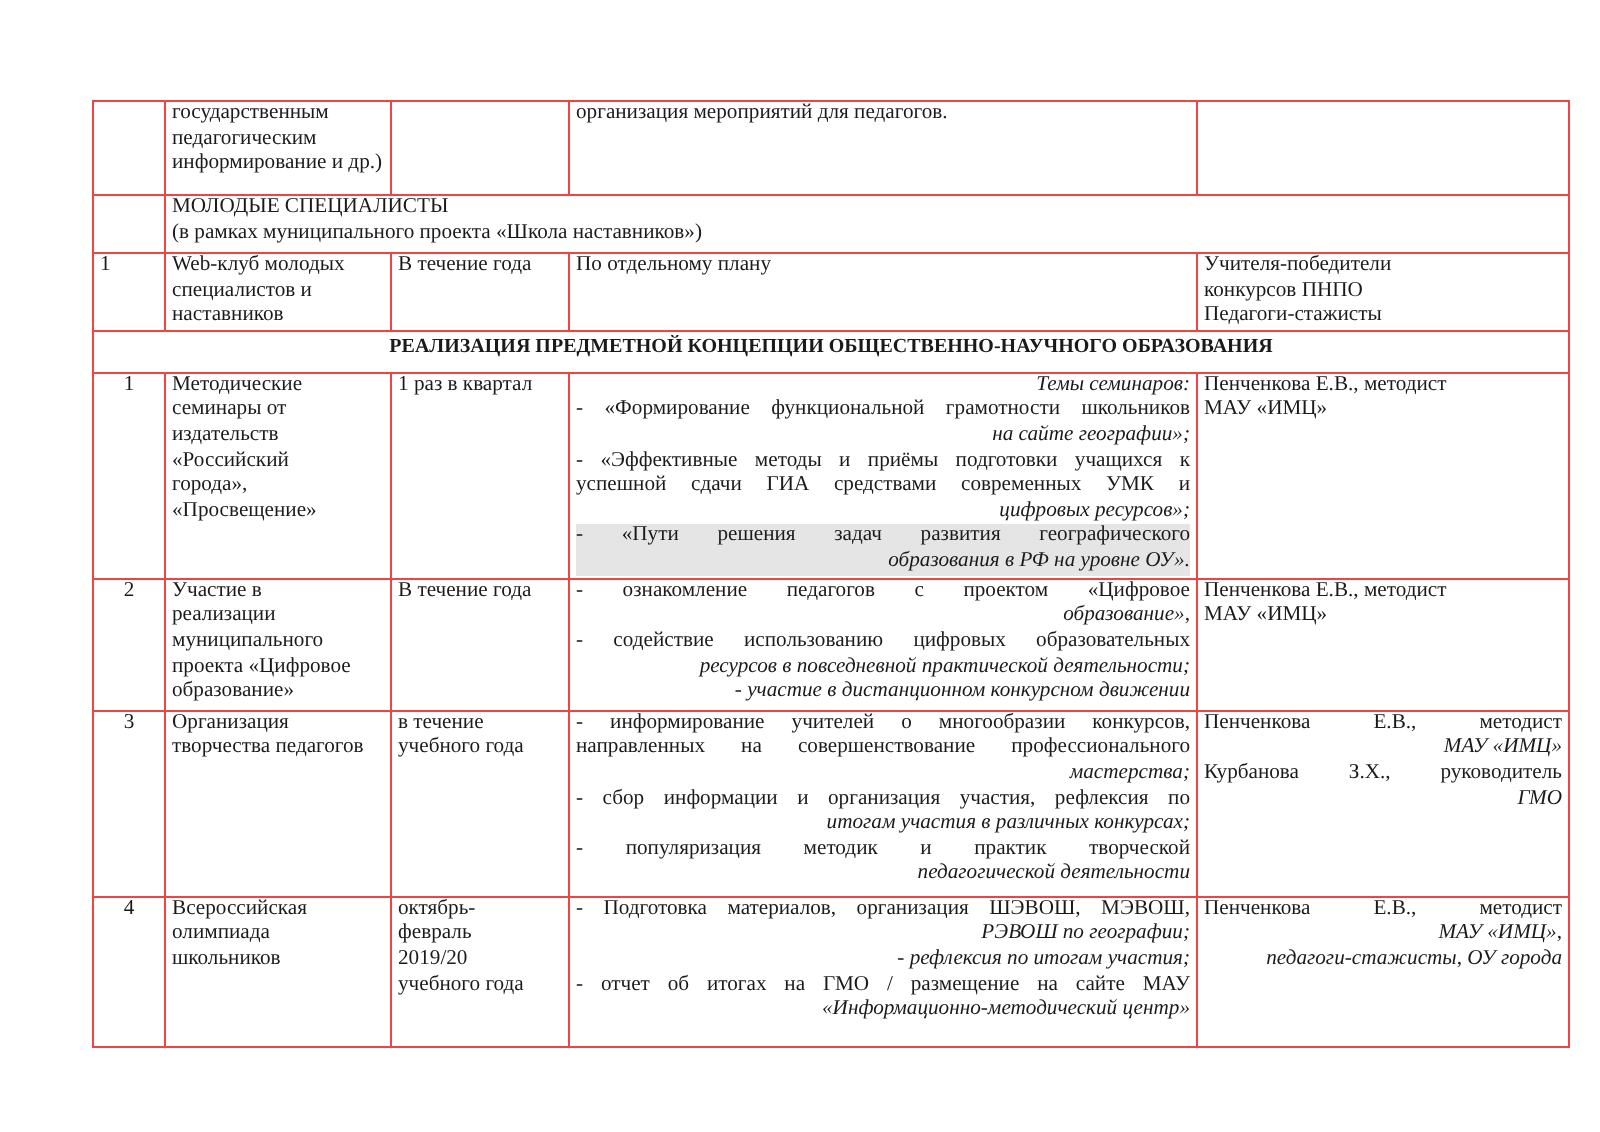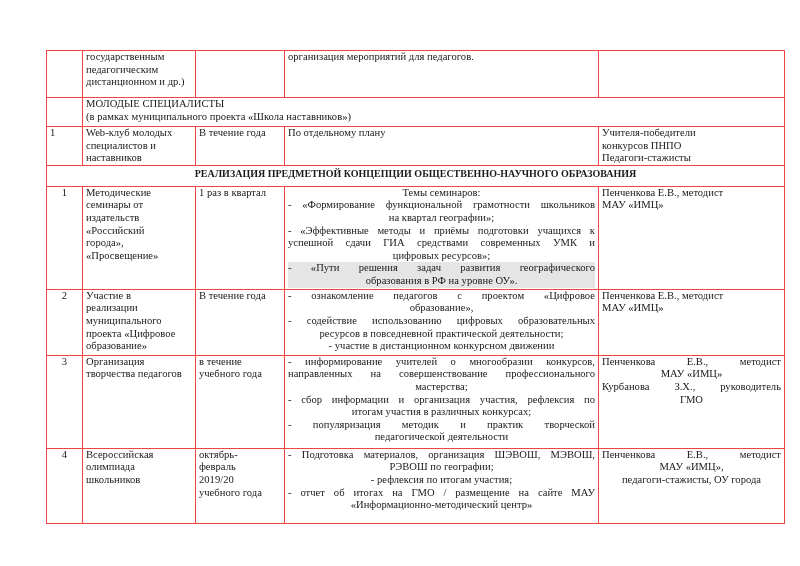--- a/index.html
+++ b/index.html
@@ -8,21 +8,21 @@
   table.doc { position: absolute; left: 46px; top: 50px; width: 738px;
               border-collapse: collapse; table-layout: fixed; font-size: 10.6px; line-height: 12.6px; }
   table.doc td { border: 1px solid #ef4444; vertical-align: top; padding: 0 3px; overflow: hidden; }
   col.c1 { width: 36px; } col.c2 { width: 113px; } col.c3 { width: 89px; }
   col.c4 { width: 314px; } col.c5 { width: 186px; }
   td.num { text-align: center; }
   td.num-left { text-align: left; }
   td.center { }
   .line { display: block; }
   .just-line { display: block; text-align: justify; text-align-last: justify; }
-  .last-line { display: block; text-align: center; }
+  .last-line { display: block; text-align: right; font-style: italic; }
   tr.sec-bold td { font-weight: bold; text-align: center; font-size: 10px; padding-top: 2px; }
   tr.sec-plain td { text-align: center; }
   .hl { background: #e5e5e5; }
 </style>
 </head>
 <body>
 
 <table class="doc">
   <colgroup>
       <col class="c1">
@@ -31,21 +31,21 @@
       <col class="c4">
       <col class="c5">
     </colgroup>
 
   <tbody>
       <tr style="height:47px">
     <td></td>
     <td>
       <span class="line">государственным</span>
       <span class="line">педагогическим</span>
-      <span class="line">дистанционном и др.)</span>
+      <span class="line">информирование и др.)</span>
     </td>
     <td></td>
     <td>организация  мероприятий для педагогов.</td>
     <td></td>
   </tr>
 
   <tr style="height:29px">
     <td></td>
     <td colspan="4" class="center">
       <span class="line">МОЛОДЫЕ СПЕЦИАЛИСТЫ</span>
@@ -83,21 +83,21 @@
       <span class="line">«Российский</span>
       <span class="line">города»,</span>
       <span class="line">«Просвещение»</span>
     </td>
     <td>
       <span class="line">1 раз в квартал</span>
     </td>
     <td>
       <span class="last-line">Темы семинаров:</span>
       <span class="just-line">- «Формирование функциональной грамотности школьников</span>
-      <span class="last-line">на квартал географии»;</span>
+      <span class="last-line">на сайте географии»;</span>
       <span class="just-line">- «Эффективные методы и приёмы подготовки учащихся к</span>
       <span class="just-line">успешной сдачи ГИА средствами современных УМК и</span>
       <span class="last-line">цифровых ресурсов»;</span>
       <span class="just-line hl">-   «Пути   решения   задач   развития   географического</span>
       <span class="last-line hl">образования в РФ на уровне ОУ».</span>
     </td>
     <td>
       <span class="line">Пенченкова Е.В., методист</span>
       <span class="line">МАУ «ИМЦ»</span>
     </td>

